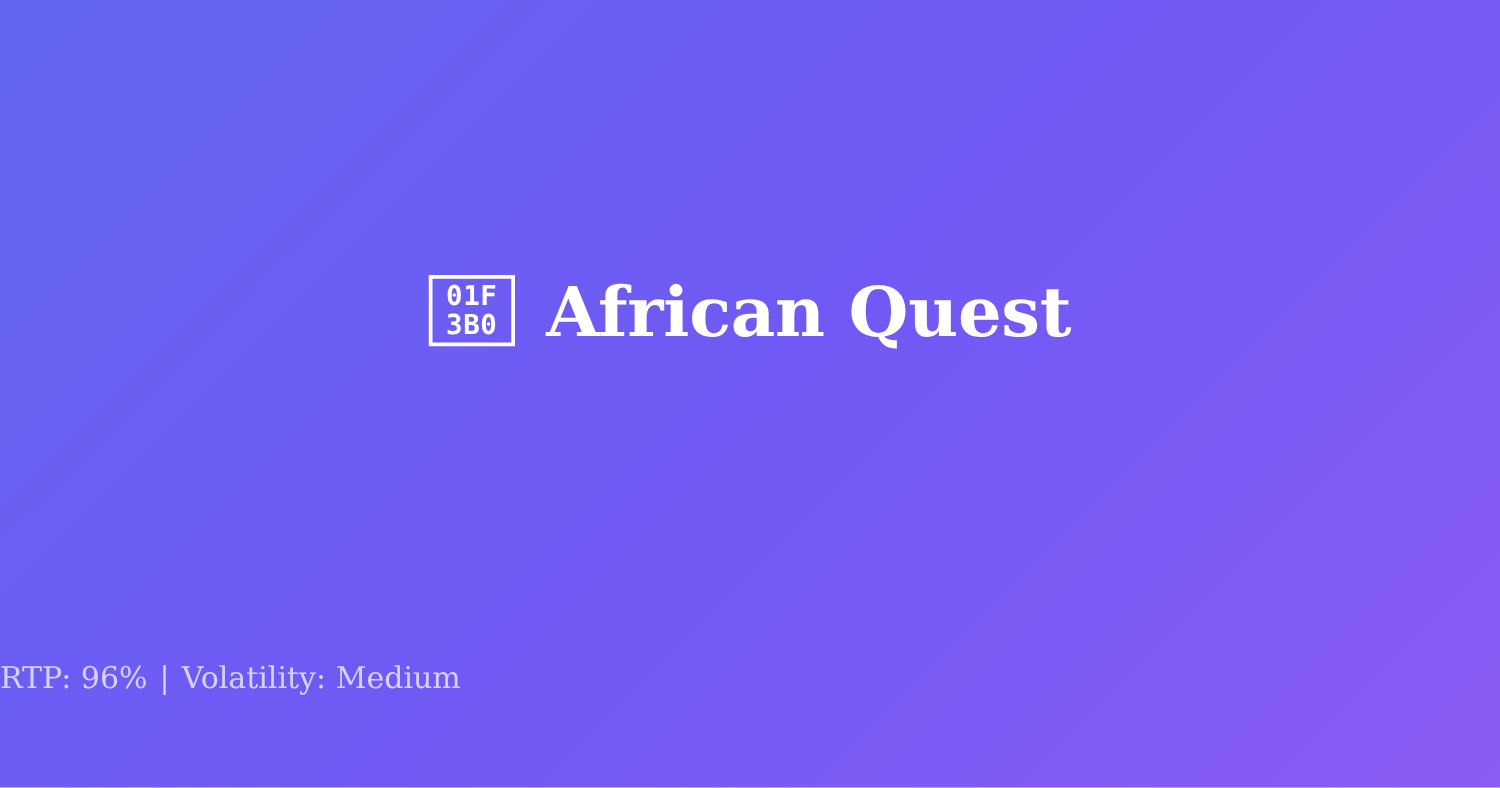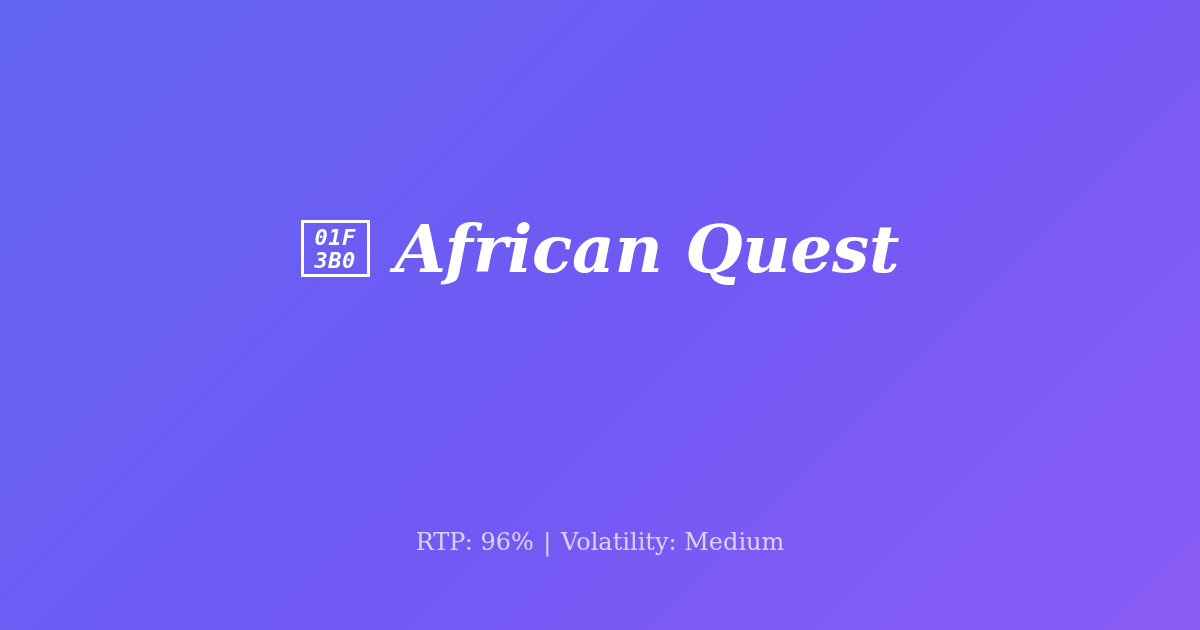--- a/index.html
+++ b/index.html
@@ -35,35 +35,34 @@
     top: 0;
     left: 0;
     right: 0;
     height: 500px;
     display: flex;
     flex-direction: column;
     align-items: center;
     justify-content: center;
     padding: 0 40px;
     box-sizing: border-box;
-    font-style: italic;
   }
 
   .title-row {
     display: flex;
     align-items: center;
     justify-content: center;
     white-space: nowrap;
     margin: 0;
   }
 
   .game-title {
     font-family: "DejaVu Serif", "Liberation Serif", serif;
     font-weight: bold;
-    font-size: 66px;
+    font-size: 55px;
     line-height: 1.08;
     color: #ffffff;
     letter-spacing: -0.2px;
     margin: 0;
   }
 
   
   .tofu-glyph {
     display: inline-flex;
     flex-direction: column;
@@ -98,21 +97,20 @@
     margin: 64px 0 0 0;
     text-align: center;
   }
 
   
   .meta-footer {
     position: absolute;
     left: 0;
     right: 0;
     top: 526px;
-    text-align: center;
     font-family: "DejaVu Serif", "Liberation Serif", serif;
     font-weight: normal;
     font-size: 24px;
     line-height: 32px;
     color: rgba(255, 255, 255, 0.72);
   }
 
   .meta-sep {
     padding: 0 2px;
   }

